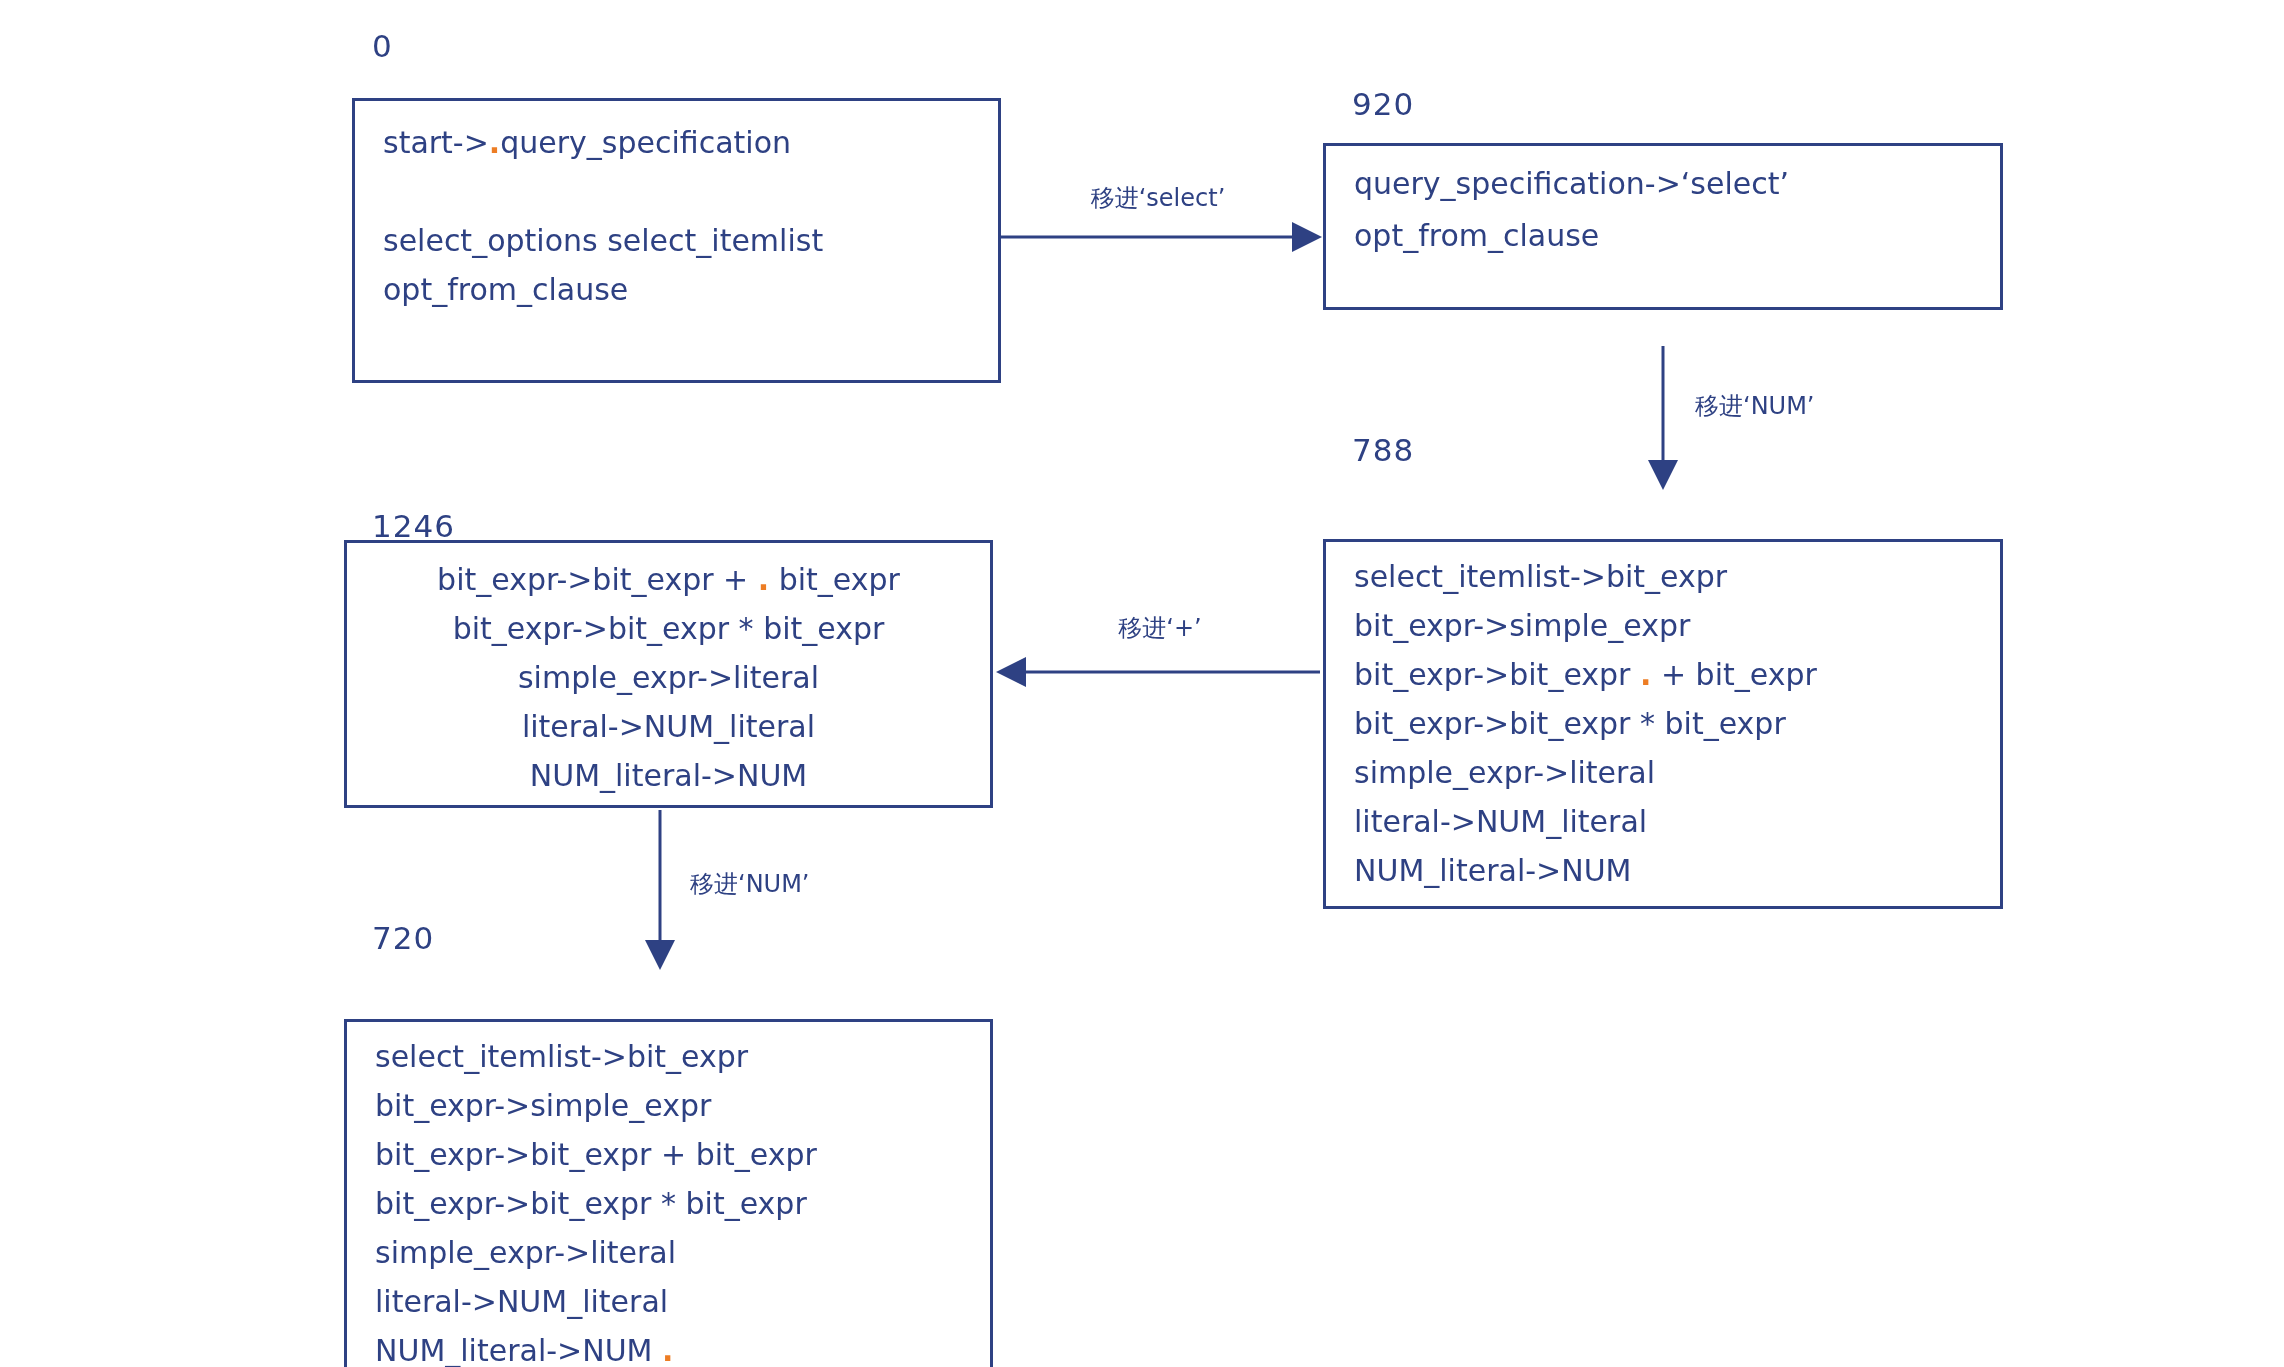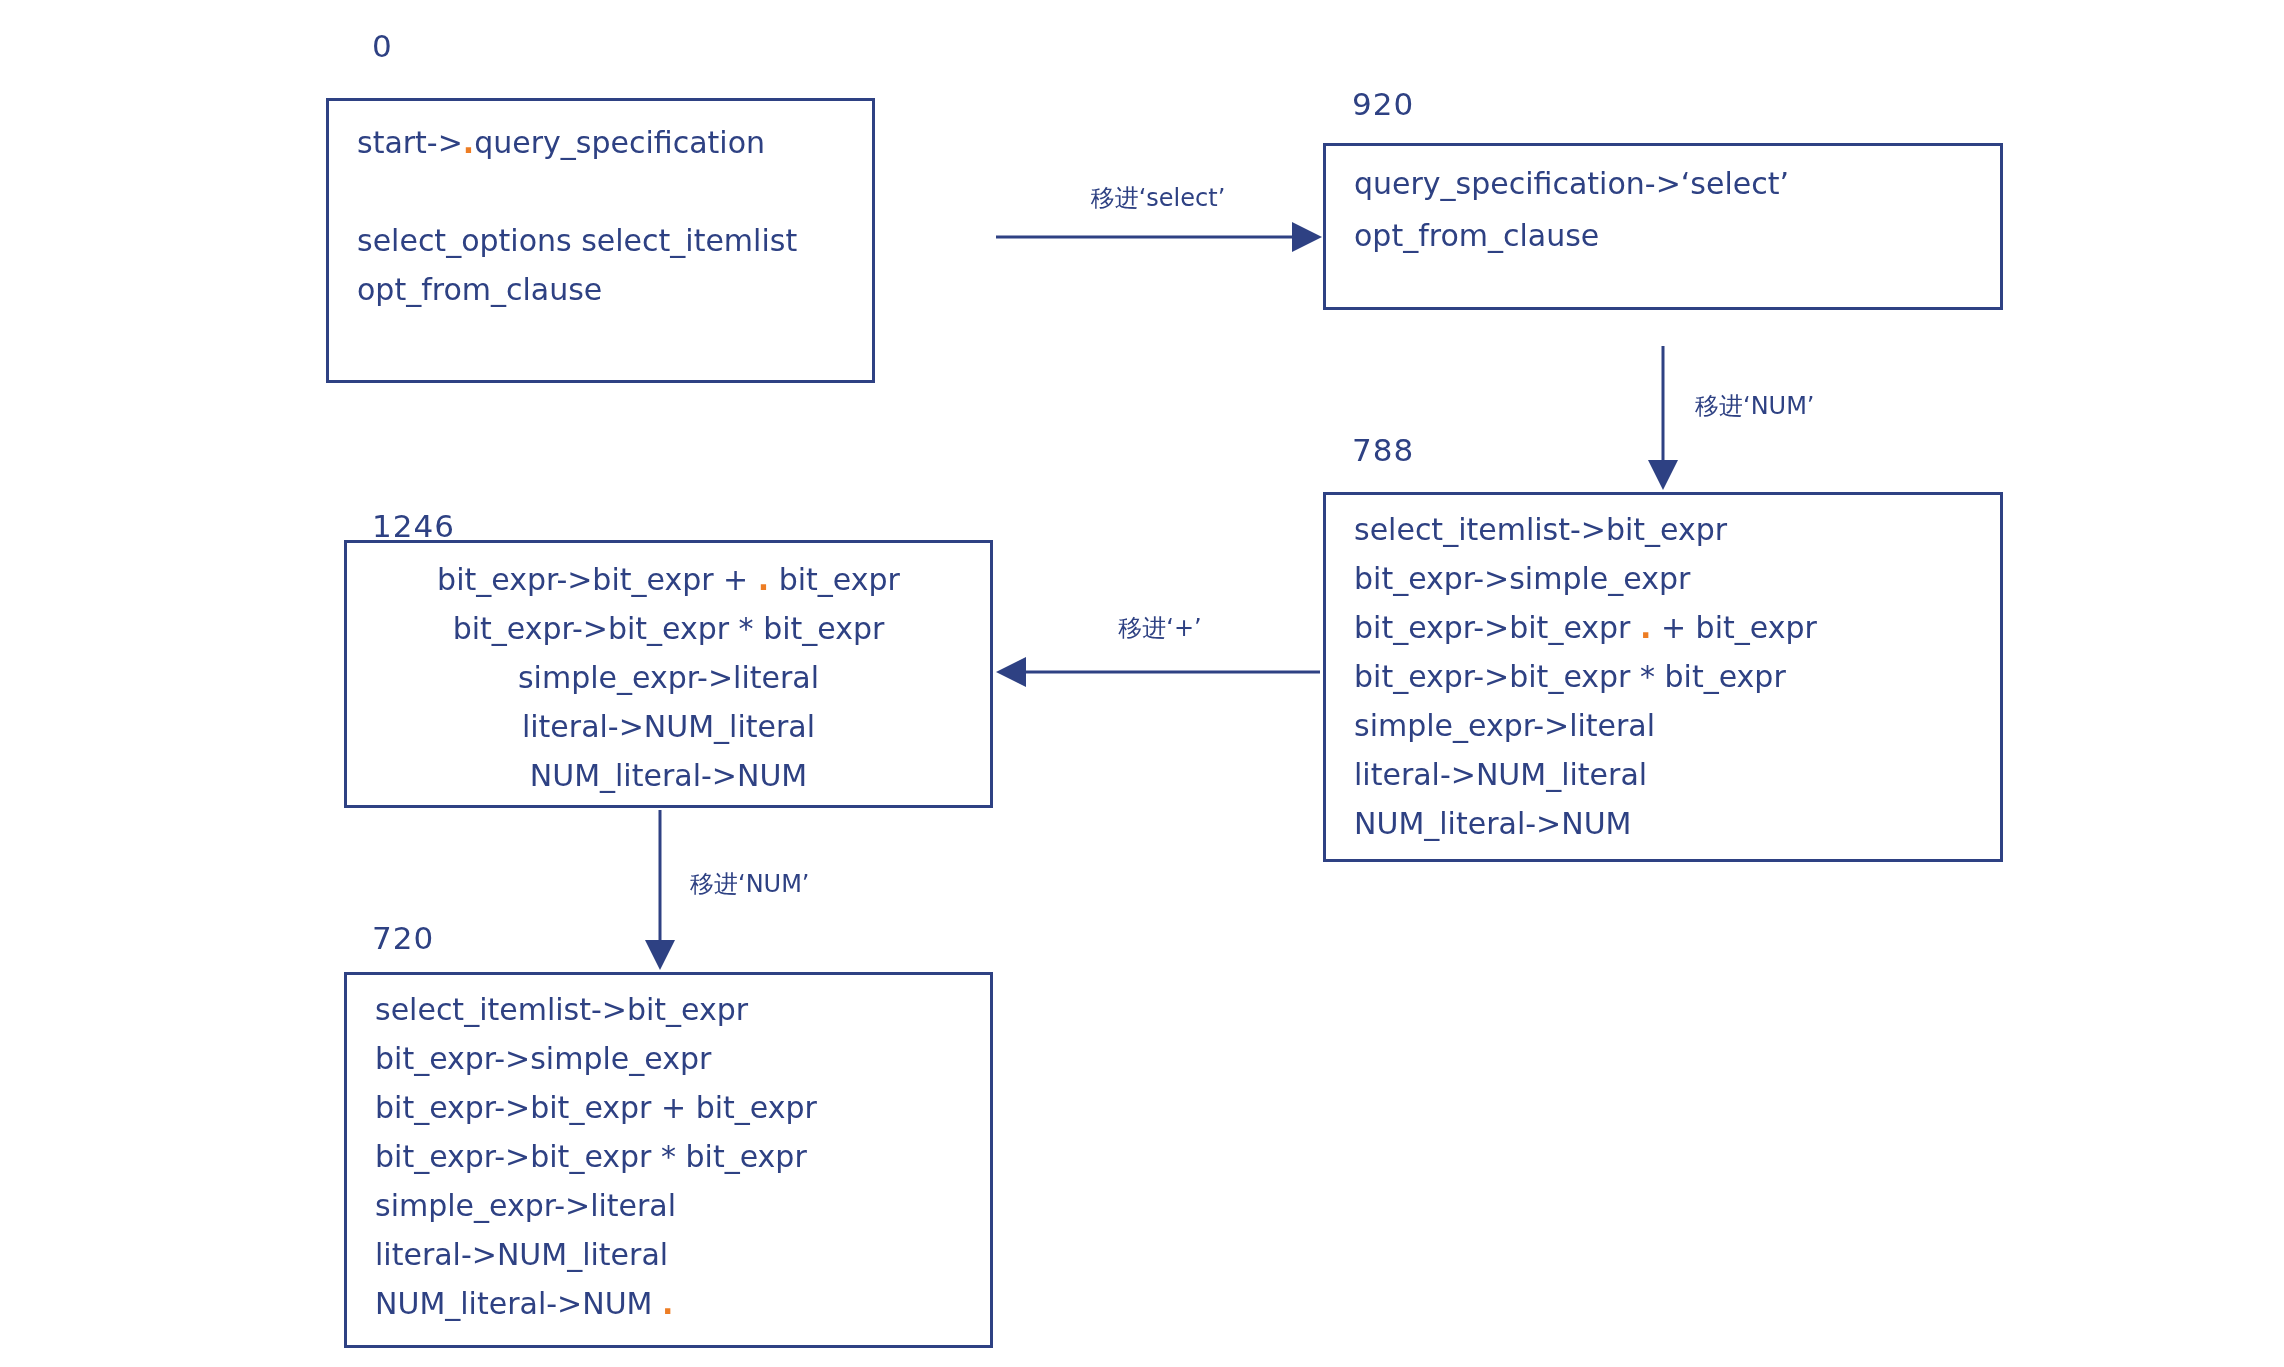--- a/index.html
+++ b/index.html
@@ -17,21 +17,21 @@
     position:absolute;border:3px solid #2e4183;box-sizing:border-box;
     background:#ffffff;font-size:30px;padding:17px 28px;
   }
   .code-line{line-height:49px;white-space:pre;}
   .accent{color:#ed7d24;font-weight:bold;}
   .edge-label{position:absolute;font-size:24px;white-space:nowrap;}
   .edge-label.centered{text-align:center;}
   
   #box-920{padding-top:12px;}
   #box-920 .code-line{line-height:52px;}
-  #box-788,#box-720{padding-top:10px;padding-bottom:10px;}
+  #box-788,#box-720{padding-top:10px;padding-bottom:10px;margin-top:47px;}
   #box-1246{padding-top:12px;}
 </style>
 </head>
 <body>
 
 <div class="canvas">
 
   <svg class="edges" viewBox="0 0 2284 1367" xmlns="http://www.w3.org/2000/svg">
 
     <line x1="996" y1="237" x2="1300" y2="237"></line>
@@ -42,21 +42,21 @@
 
     <line x1="1320" y1="672" x2="1018" y2="672"></line>
     <polygon points="996,672 1026,657 1026,687"></polygon>
 
     <line x1="660" y1="810" x2="660" y2="948"></line>
     <polygon points="660,970 645,940 675,940"></polygon>
   </svg>
 
   <div>
     <div class="state-label" style="left:372px;top:28px;">0</div>
-    <div class="state-box" id="box-0" style="left:326px;top:98px;width:549px;height:285px;">
+    <div class="state-box" id="box-0" style="left:352px;top:98px;width:649px;height:285px;">
         <div class="code-line"><span>start-&gt;</span><span class="accent">.</span><span>query_specification</span></div>
         <div class="code-line">&nbsp;</div>
         <div class="code-line"><span>select_options select_itemlist</span></div>
         <div class="code-line"><span>opt_from_clause</span></div>
       </div>
   </div>
 
   <div>
     <div class="state-label" style="left:1352px;top:86px;">920</div>
     <div class="state-box" id="box-920" style="left:1323px;top:143px;width:680px;height:167px;">

